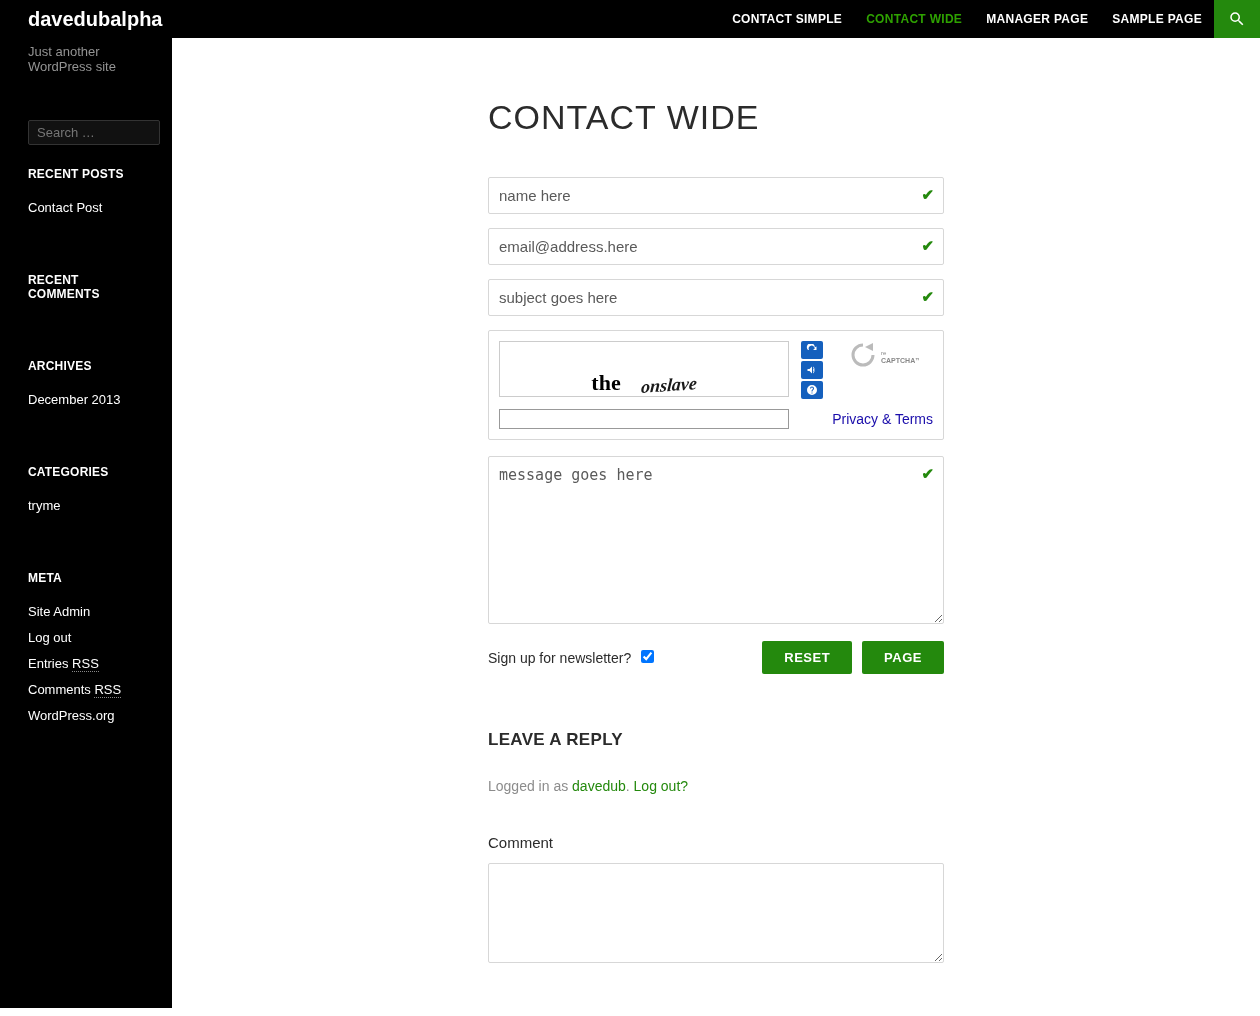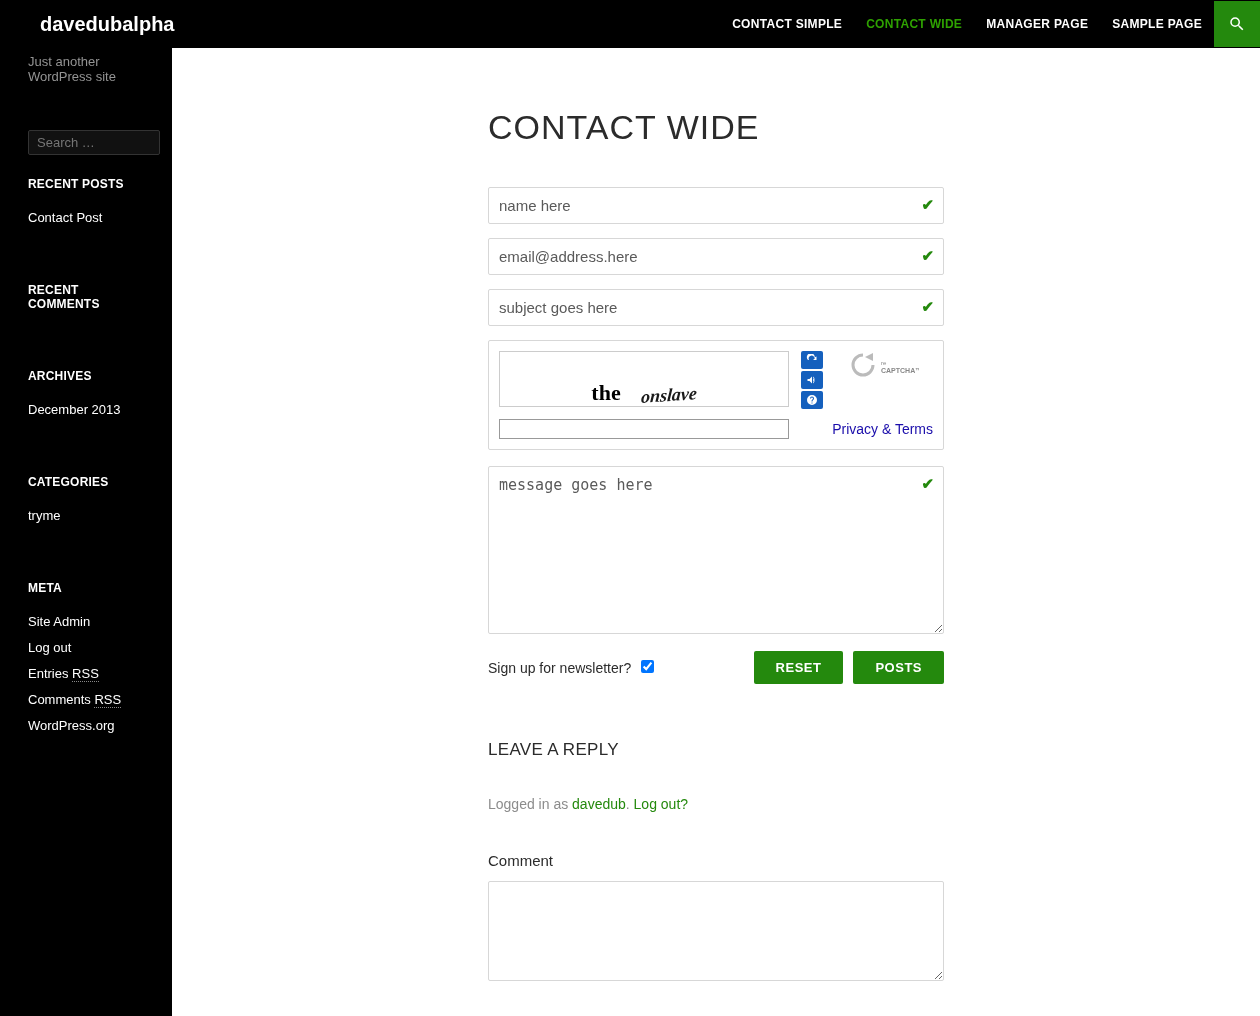--- a/index.html
+++ b/index.html
@@ -1,20 +1,20 @@
 <!DOCTYPE html>
 <html><head>
 <meta charset="utf-8">
 <style>
   * { box-sizing: border-box; margin: 0; padding: 0; }
   body { font-family: "Helvetica Neue", Arial, sans-serif; font-size: 14px; color: #2b2b2b; background: #fff; }
   a { text-decoration: none; }
 
   
-  .topbar { background: #000; height: 48px; display: flex; align-items: center; justify-content: space-between; padding-left: 12px; }
+  .topbar { background: #000; height: 38px; display: flex; align-items: center; justify-content: space-between; }
   .site-title { color: #fff; font-size: 20px; font-weight: 600; padding-left: 28px; }
   .topnav { display: flex; align-items: stretch; height: 46px; }
   .topnav a { color: #fff; font-size: 12px; font-weight: 700; letter-spacing: 0.3px; display: flex; align-items: center; padding: 0 12px; }
   .topnav a.active { color: #2ea100; }
   .search-btn { width: 46px; height: 46px; background: #24890d; display: flex; align-items: center; justify-content: center; cursor: pointer; }
   .search-btn svg { width: 18px; height: 18px; fill: #fff; }
 
   
   .wrap { display: flex; }
   .sidebar { width: 172px; background: #000; color: #fff; min-height: 970px; padding: 0 28px 40px 28px; }
@@ -58,21 +58,21 @@
 
   .form-footer { display: flex; justify-content: space-between; align-items: center; margin-top: 14px; }
   .newsletter-label { font-size: 14px; color: #2b2b2b; }
   .newsletter-label input { margin-left: 6px; }
   .form-buttons { display: flex; gap: 10px; }
   .btn { background: #24890d; color: #fff; border: none; padding: 9px 22px; font-size: 13px; font-weight: 700; letter-spacing: 0.5px; cursor: pointer; border-radius: 2px; }
 
   .edit-link { margin-top: 24px; font-size: 12px; color: #767676; display:flex; align-items:center; gap:6px; }
   .edit-link svg { width: 12px; height: 12px; fill:#767676; }
 
-  h2.reply-title { font-size: 17px; font-weight: 400; margin-top: 56px; margin-bottom: 36px; letter-spacing: 0.3px; }
+  h2.reply-title { font-size: 17px; font-weight: 700; margin-top: 56px; margin-bottom: 28px; letter-spacing: 0.3px; }
   .logged-in-text { color: #8c8c8c; font-size: 14px; margin-bottom: 40px; }
   .logged-in-text a { color: #24890d; }
   .comment-label { font-size: 15px; margin-bottom: 12px; }
   .comment-textarea { width: 100%; border: 1px solid #d7d7d7; height: 100px; border-radius: 2px; padding: 8px; font-size: 14px; }
 </style>
 </head>
 <body>
 
 <header class="topbar">
   <a class="site-title">davedubalpha</a>
@@ -195,21 +195,21 @@
         <span class="check-icon">✔</span>
       </div>
 
       <div class="form-footer">
         <label class="newsletter-label">
           <span>Sign up for newsletter?</span>
           <input type="checkbox" checked="" style="">
         </label>
         <div class="form-buttons">
           <button class="btn" type="reset">RESET</button>
-          <button class="btn" type="submit">POSTS</button>
+          <button class="btn" type="submit">PAGE</button>
         </div>
       </div>
 
 
       <h2 class="reply-title">LEAVE A REPLY</h2>
       <p class="logged-in-text">
         <span>Logged in as </span><a>davedub</a>. <a>Log out?</a>
       </p>
 
       <div class="comment-label">Comment</div>

